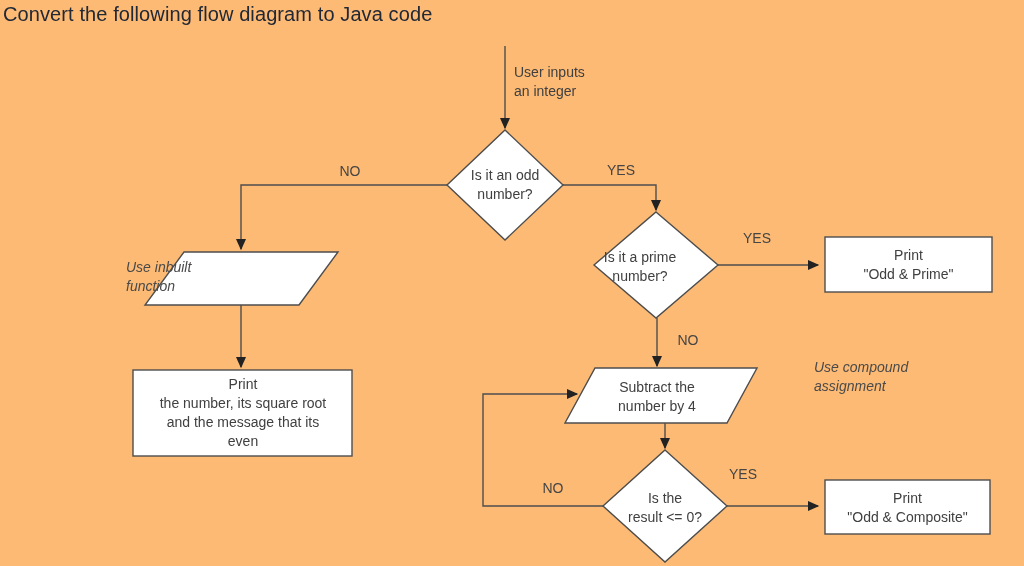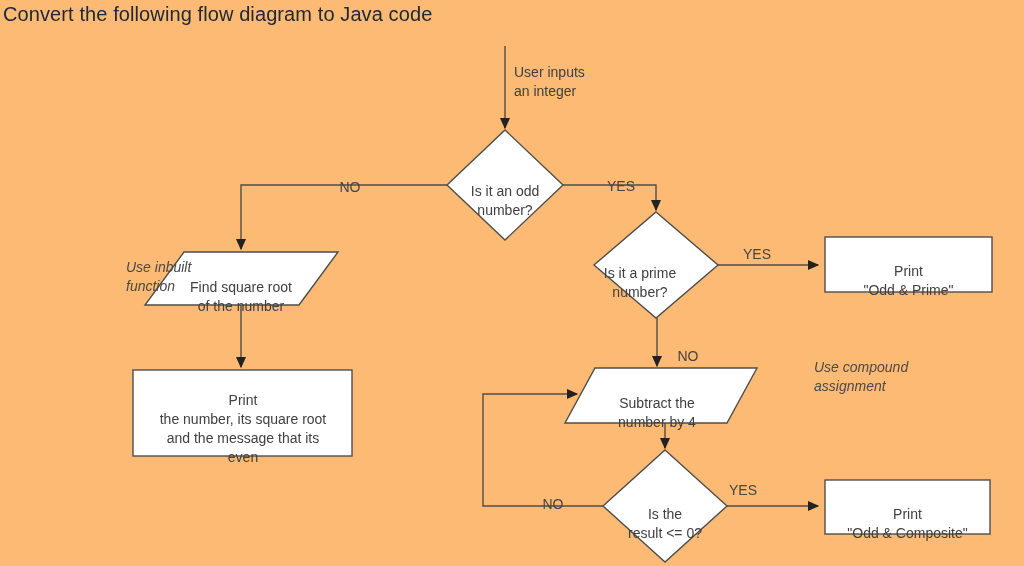--- a/index.html
+++ b/index.html
@@ -9,21 +9,21 @@
   }
   #flow-svg{position:absolute;left:0;top:0;}
   .title{
     position:absolute;left:3px;top:1px;
     font-size:20px;line-height:26px;color:#212836;letter-spacing:0.1px;
   }
   .lbl{
     position:absolute;font-size:14px;line-height:19px;color:#404040;
     white-space:pre-line;
   }
-  .center{text-align:center;margin-top:16px;}
+  .center{text-align:center;}
   .annotation{font-style:italic;color:#4a4a4a;margin-left:48px;}
   .edge{font-size:14px;color:#454545;}
 </style>
 </head>
 <body>
 
 <div id="canvas">
 
   <svg id="flow-svg" width="1024" height="566" viewBox="0 0 1024 566">
     <defs>
@@ -58,22 +58,20 @@
     </g>
   </svg>
 
   <div class="title">Convert the following flow diagram to Java code</div>
 
   <div class="lbl" style="left:514px;top:63px;">User inputs
 an integer</div>
 
   <div class="lbl center" style="left:445px;top:166px;width:120px;">Is it an odd
 number?</div>
-  <div class="lbl center" style="left:151px;top:262px;width:180px;">Find square root
-of the number</div>
   <div class="lbl center" style="left:134px;top:375px;width:218px;">Print
 the number, its square root
 and the message that its
 even</div>
   <div class="lbl center" style="left:580px;top:248px;width:120px;">Is it a prime
 number?</div>
   <div class="lbl center" style="left:826px;top:246px;width:165px;">Print
 "Odd &amp; Prime"</div>
   <div class="lbl center" style="left:567px;top:378px;width:180px;">Subtract the
 number by 4</div>

